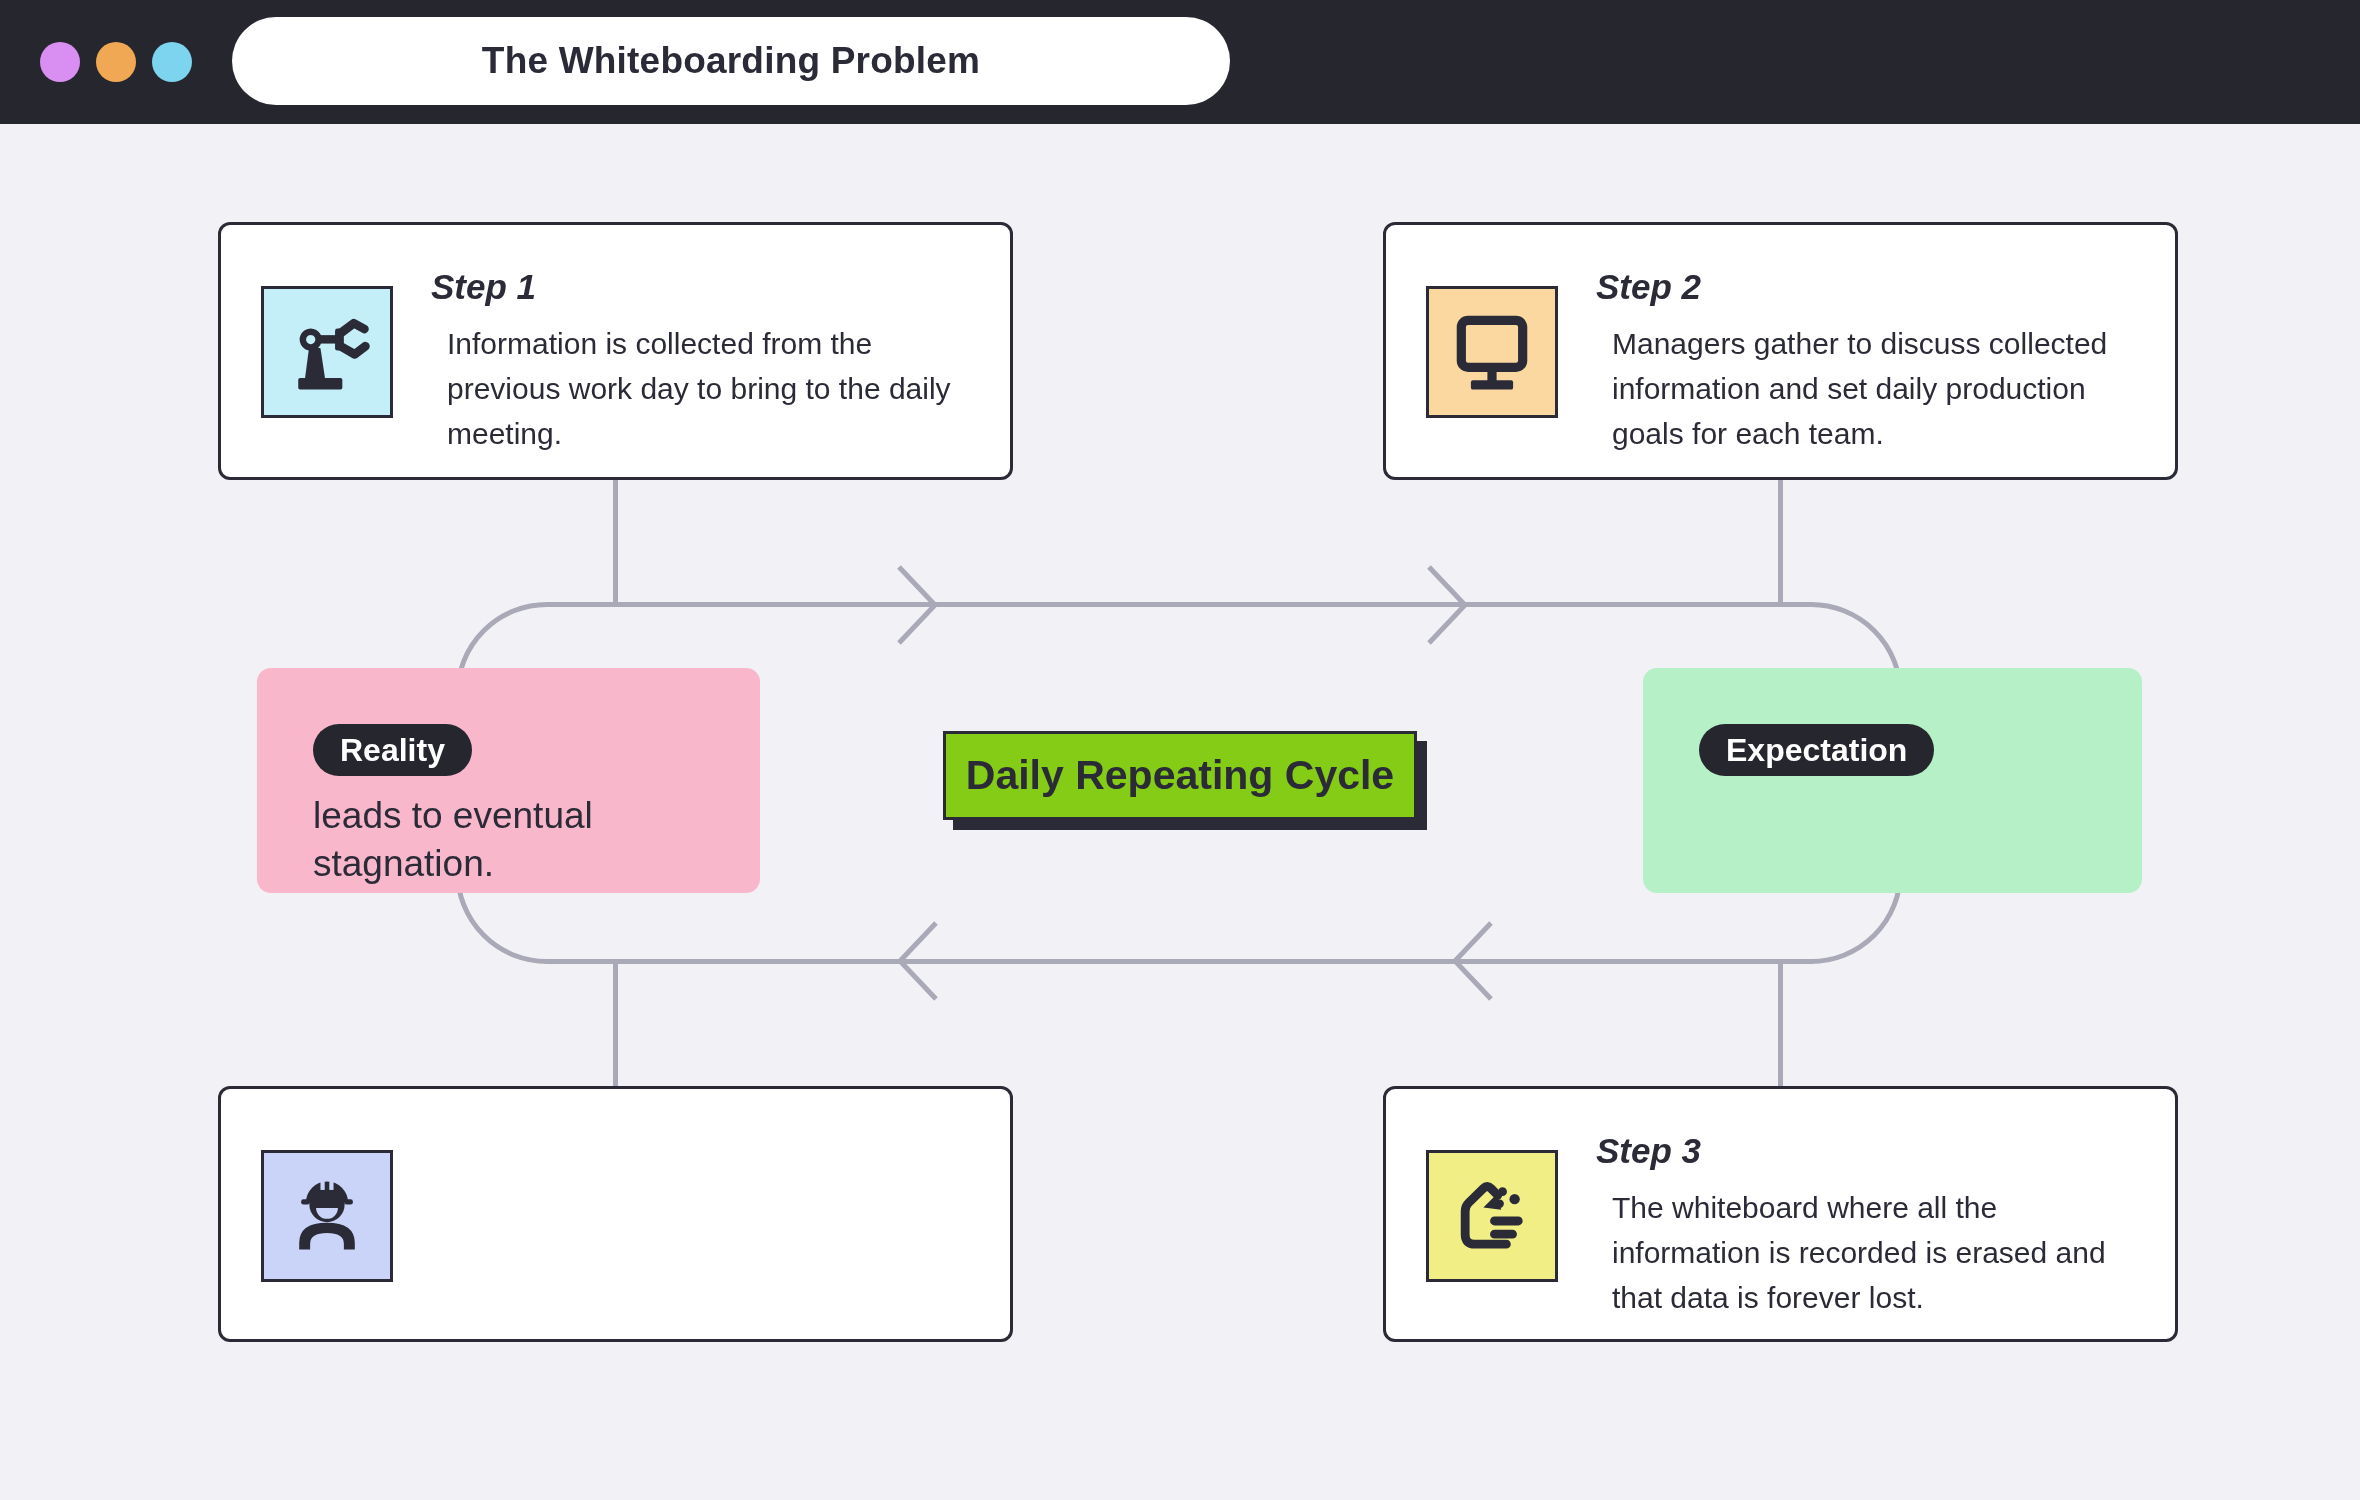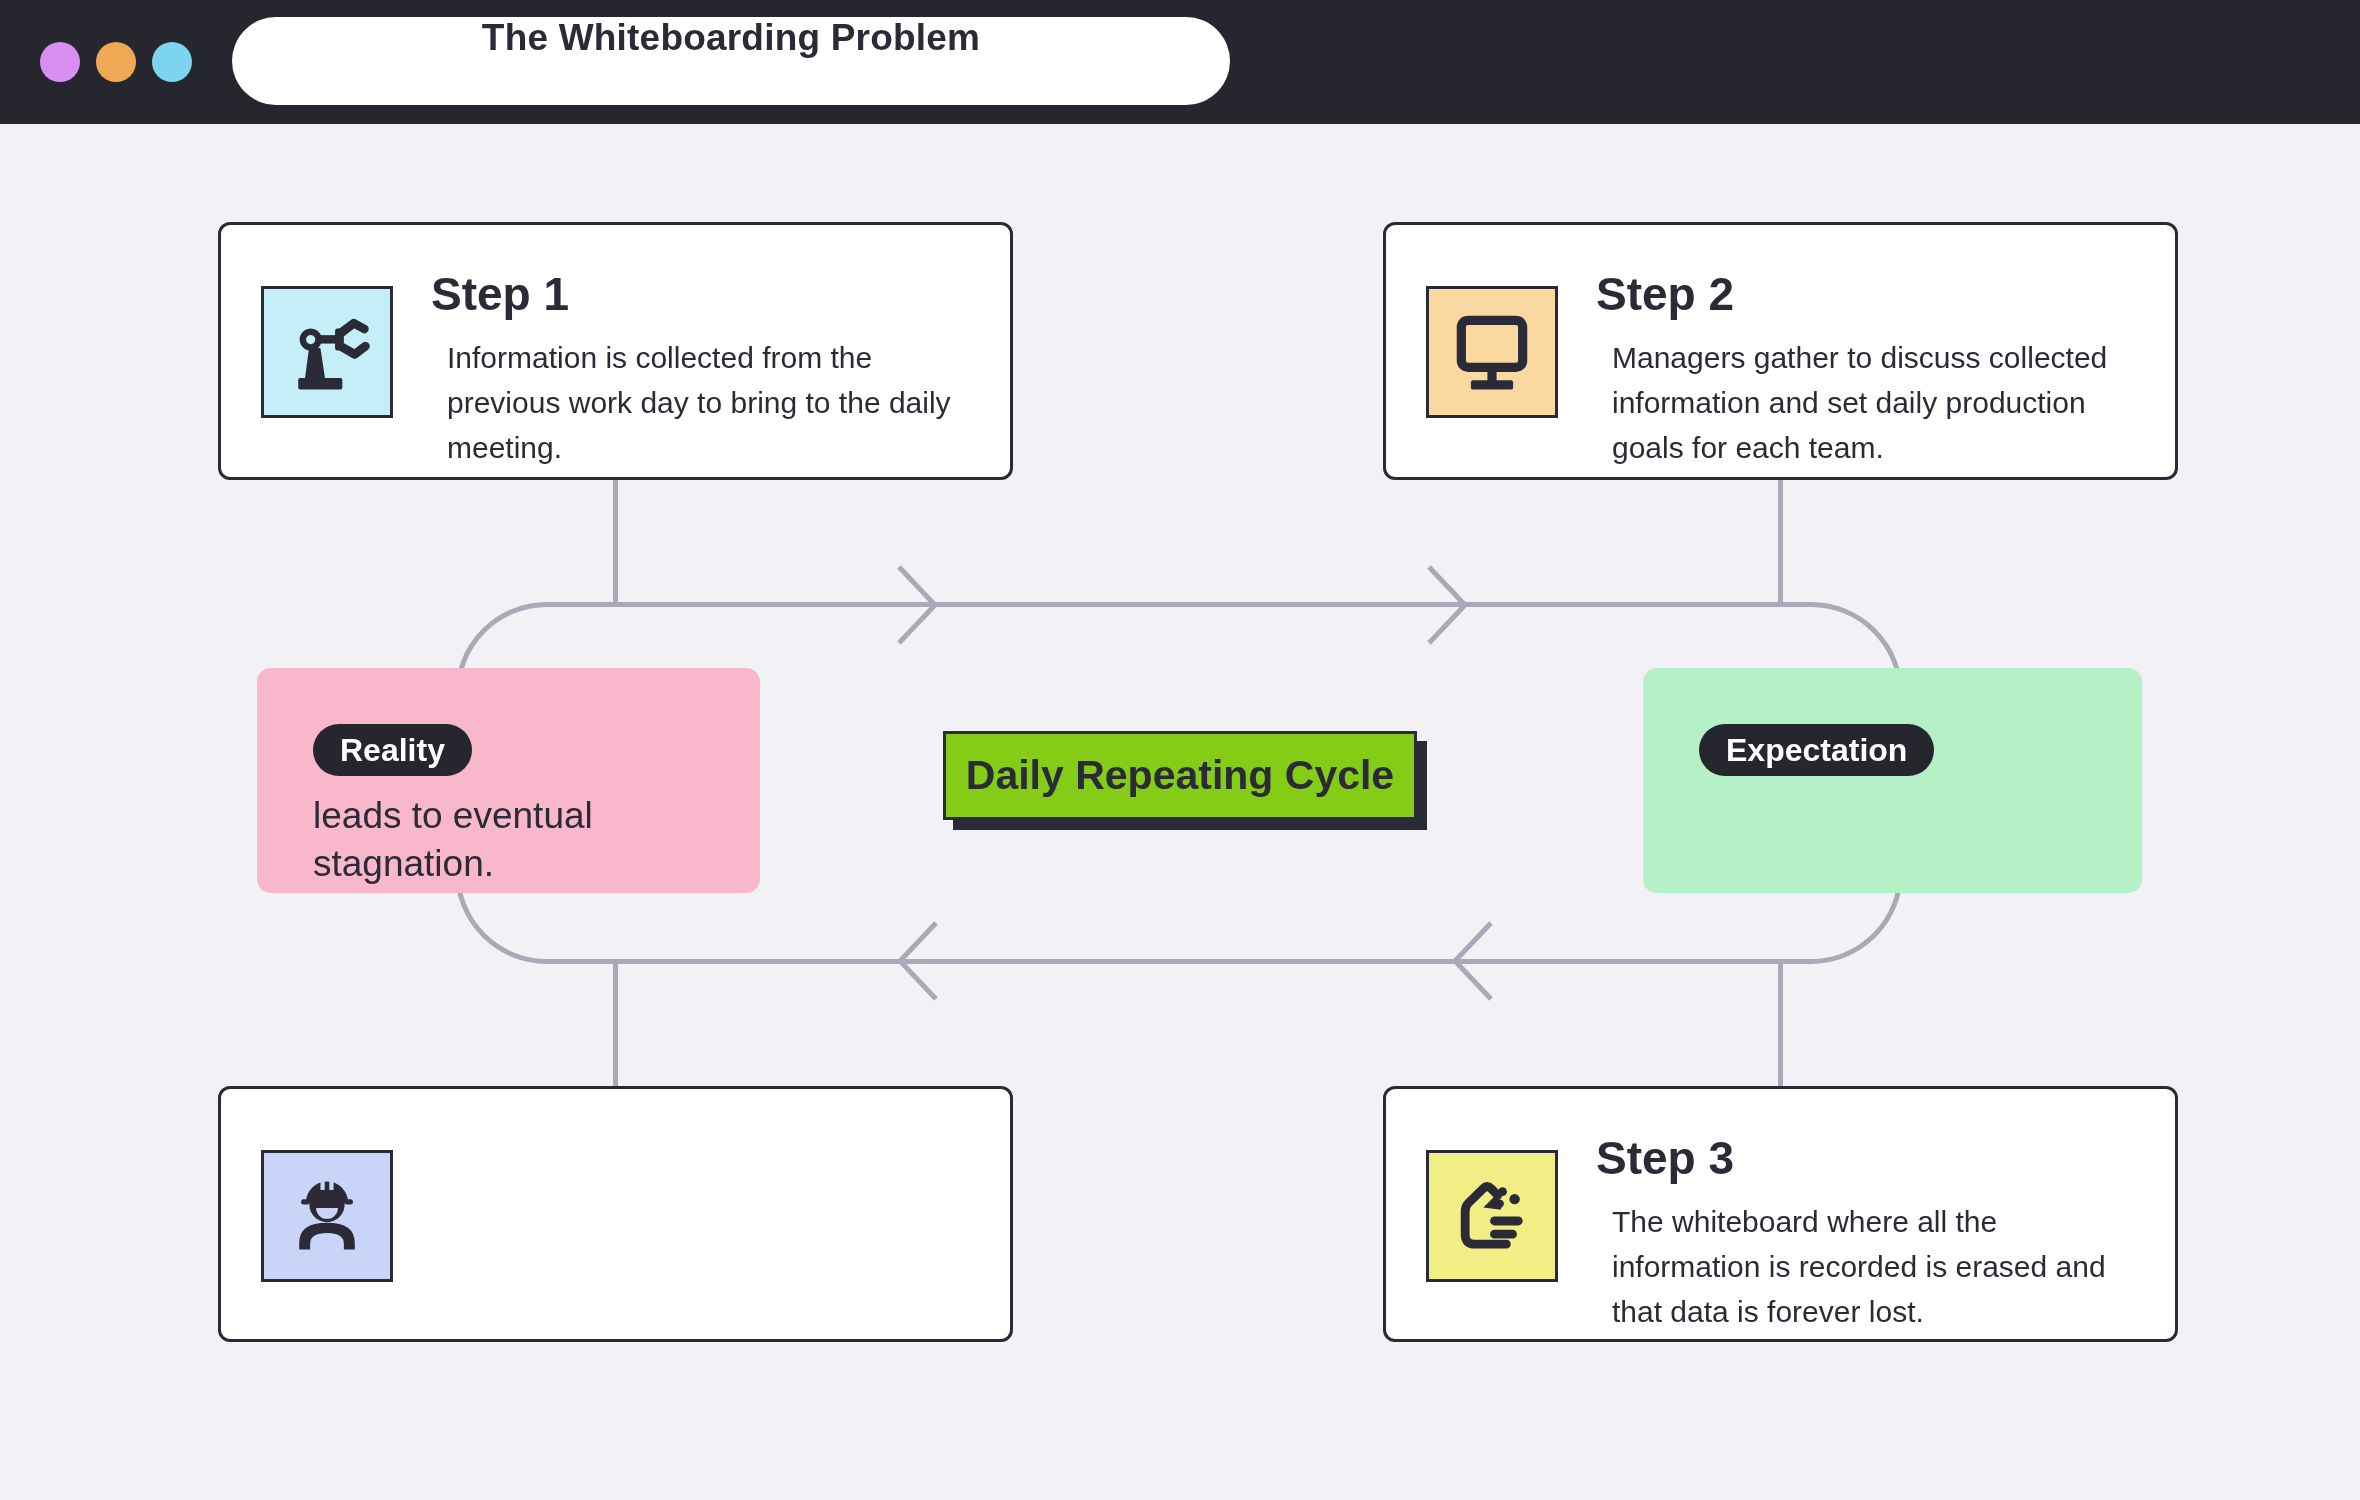--- a/index.html
+++ b/index.html
@@ -7,21 +7,21 @@
   .canvas {
     position:relative; width:2360px; height:1500px; overflow:hidden;
     background:#f2f2f6; font-family:"Liberation Sans", sans-serif; color:#2b2b38;
   }
   
   .topbar { position:absolute; left:0; top:0; width:2360px; height:124px; background:#26262f; }
   .dot { position:absolute; top:42px; width:40px; height:40px; border-radius:50%; }
   .dot-1 { left:40px; } .dot-2 { left:96px; } .dot-3 { left:152px; }
   .title-pill {
     position:absolute; left:232px; top:17px; width:998px; height:88px;
-    background:#ffffff; border-radius:44px; display:flex; align-items:flex-start; justify-content:center;
+    background:#ffffff; border-radius:44px; display:flex; align-items:center; justify-content:center;
   }
   .title-pill span { font-size:37px; font-weight:bold; color:#2b2b38; letter-spacing:0.2px; }
   
   .ring {
     position:absolute; left:455px; top:602px; width:1448px; height:362px;
     border:5px solid #a9a9b7; border-radius:92px; z-index:1; background:transparent;
   }
   .connector { position:absolute; width:5px; background:#a9a9b7; z-index:1; }
   .conn-s1 { left:613px; top:480px; height:126px; }
   .conn-s2 { left:1778px; top:480px; height:126px; }
@@ -41,21 +41,21 @@
   .card-s2 { left:1383px; top:222px;  height:258px; }
   .card-s4 { left:218px;  top:1086px; height:256px; }
   .card-s3 { left:1383px; top:1086px; height:256px;padding-left:23px; }
   .tile {
     position:absolute; left:40px; top:61px; width:132px; height:132px;
     border:3px solid #2b2b38; display:flex; align-items:center; justify-content:center;
   }
   .tile svg { width:92px; height:92px; display:block; }
   .cut { fill:var(--tile,#fff); }
   .card-text { position:absolute; left:210px; top:42px; right:24px; }
-  .card-title { font-size:46px; font-weight:bold; margin-bottom:14px; }
+  .card-title { font-size:35px; font-weight:bold; margin-bottom:14px;font-style:italic; }
   .card-line { display:block; font-size:30px; line-height:45px;margin-left:16px; }
   
   .callout { position:absolute; border-radius:14px; z-index:2; padding:56px; }
   .callout-reality { left:257px; top:668px; width:503px; height:225px; }
   .callout-expect  { left:1643px; top:668px; width:499px; height:225px; }
   .badge {
     display:inline-block; background:#26262f; color:#ffffff; border-radius:999px;
     font-size:32px; font-weight:bold; line-height:36px; padding:8px 27px;
   }
   .callout-body { margin-top:16px; }

